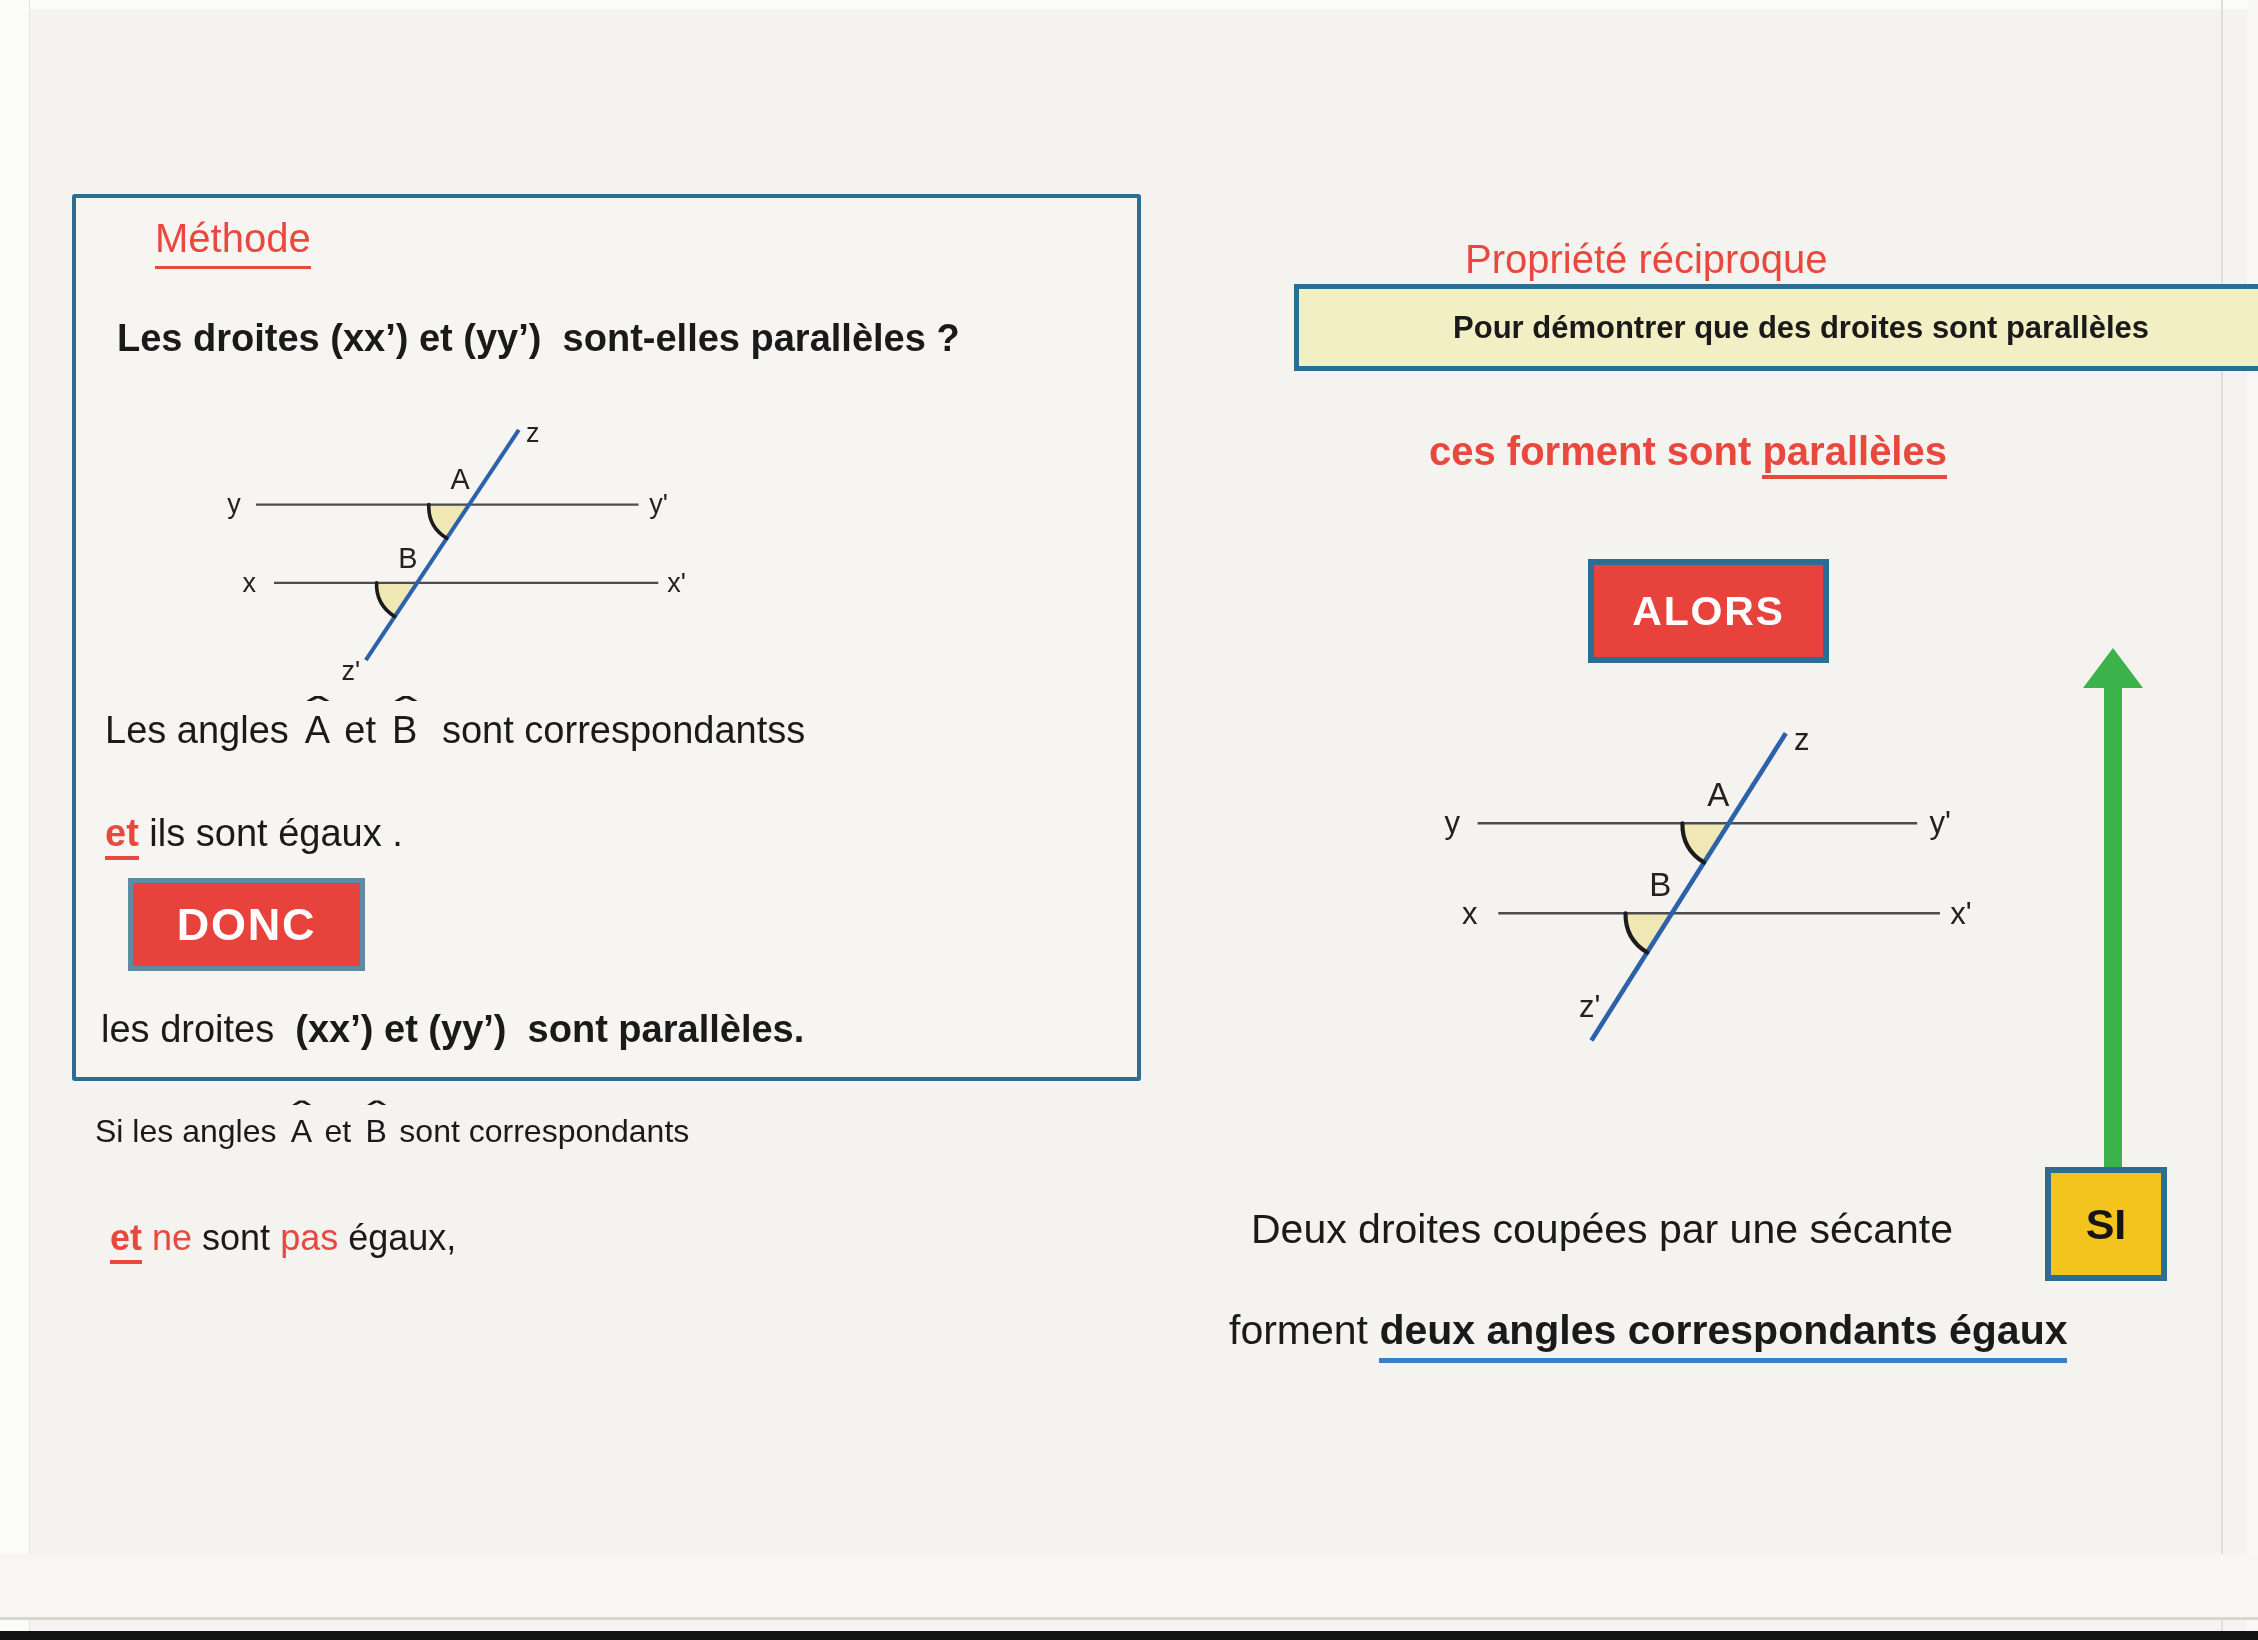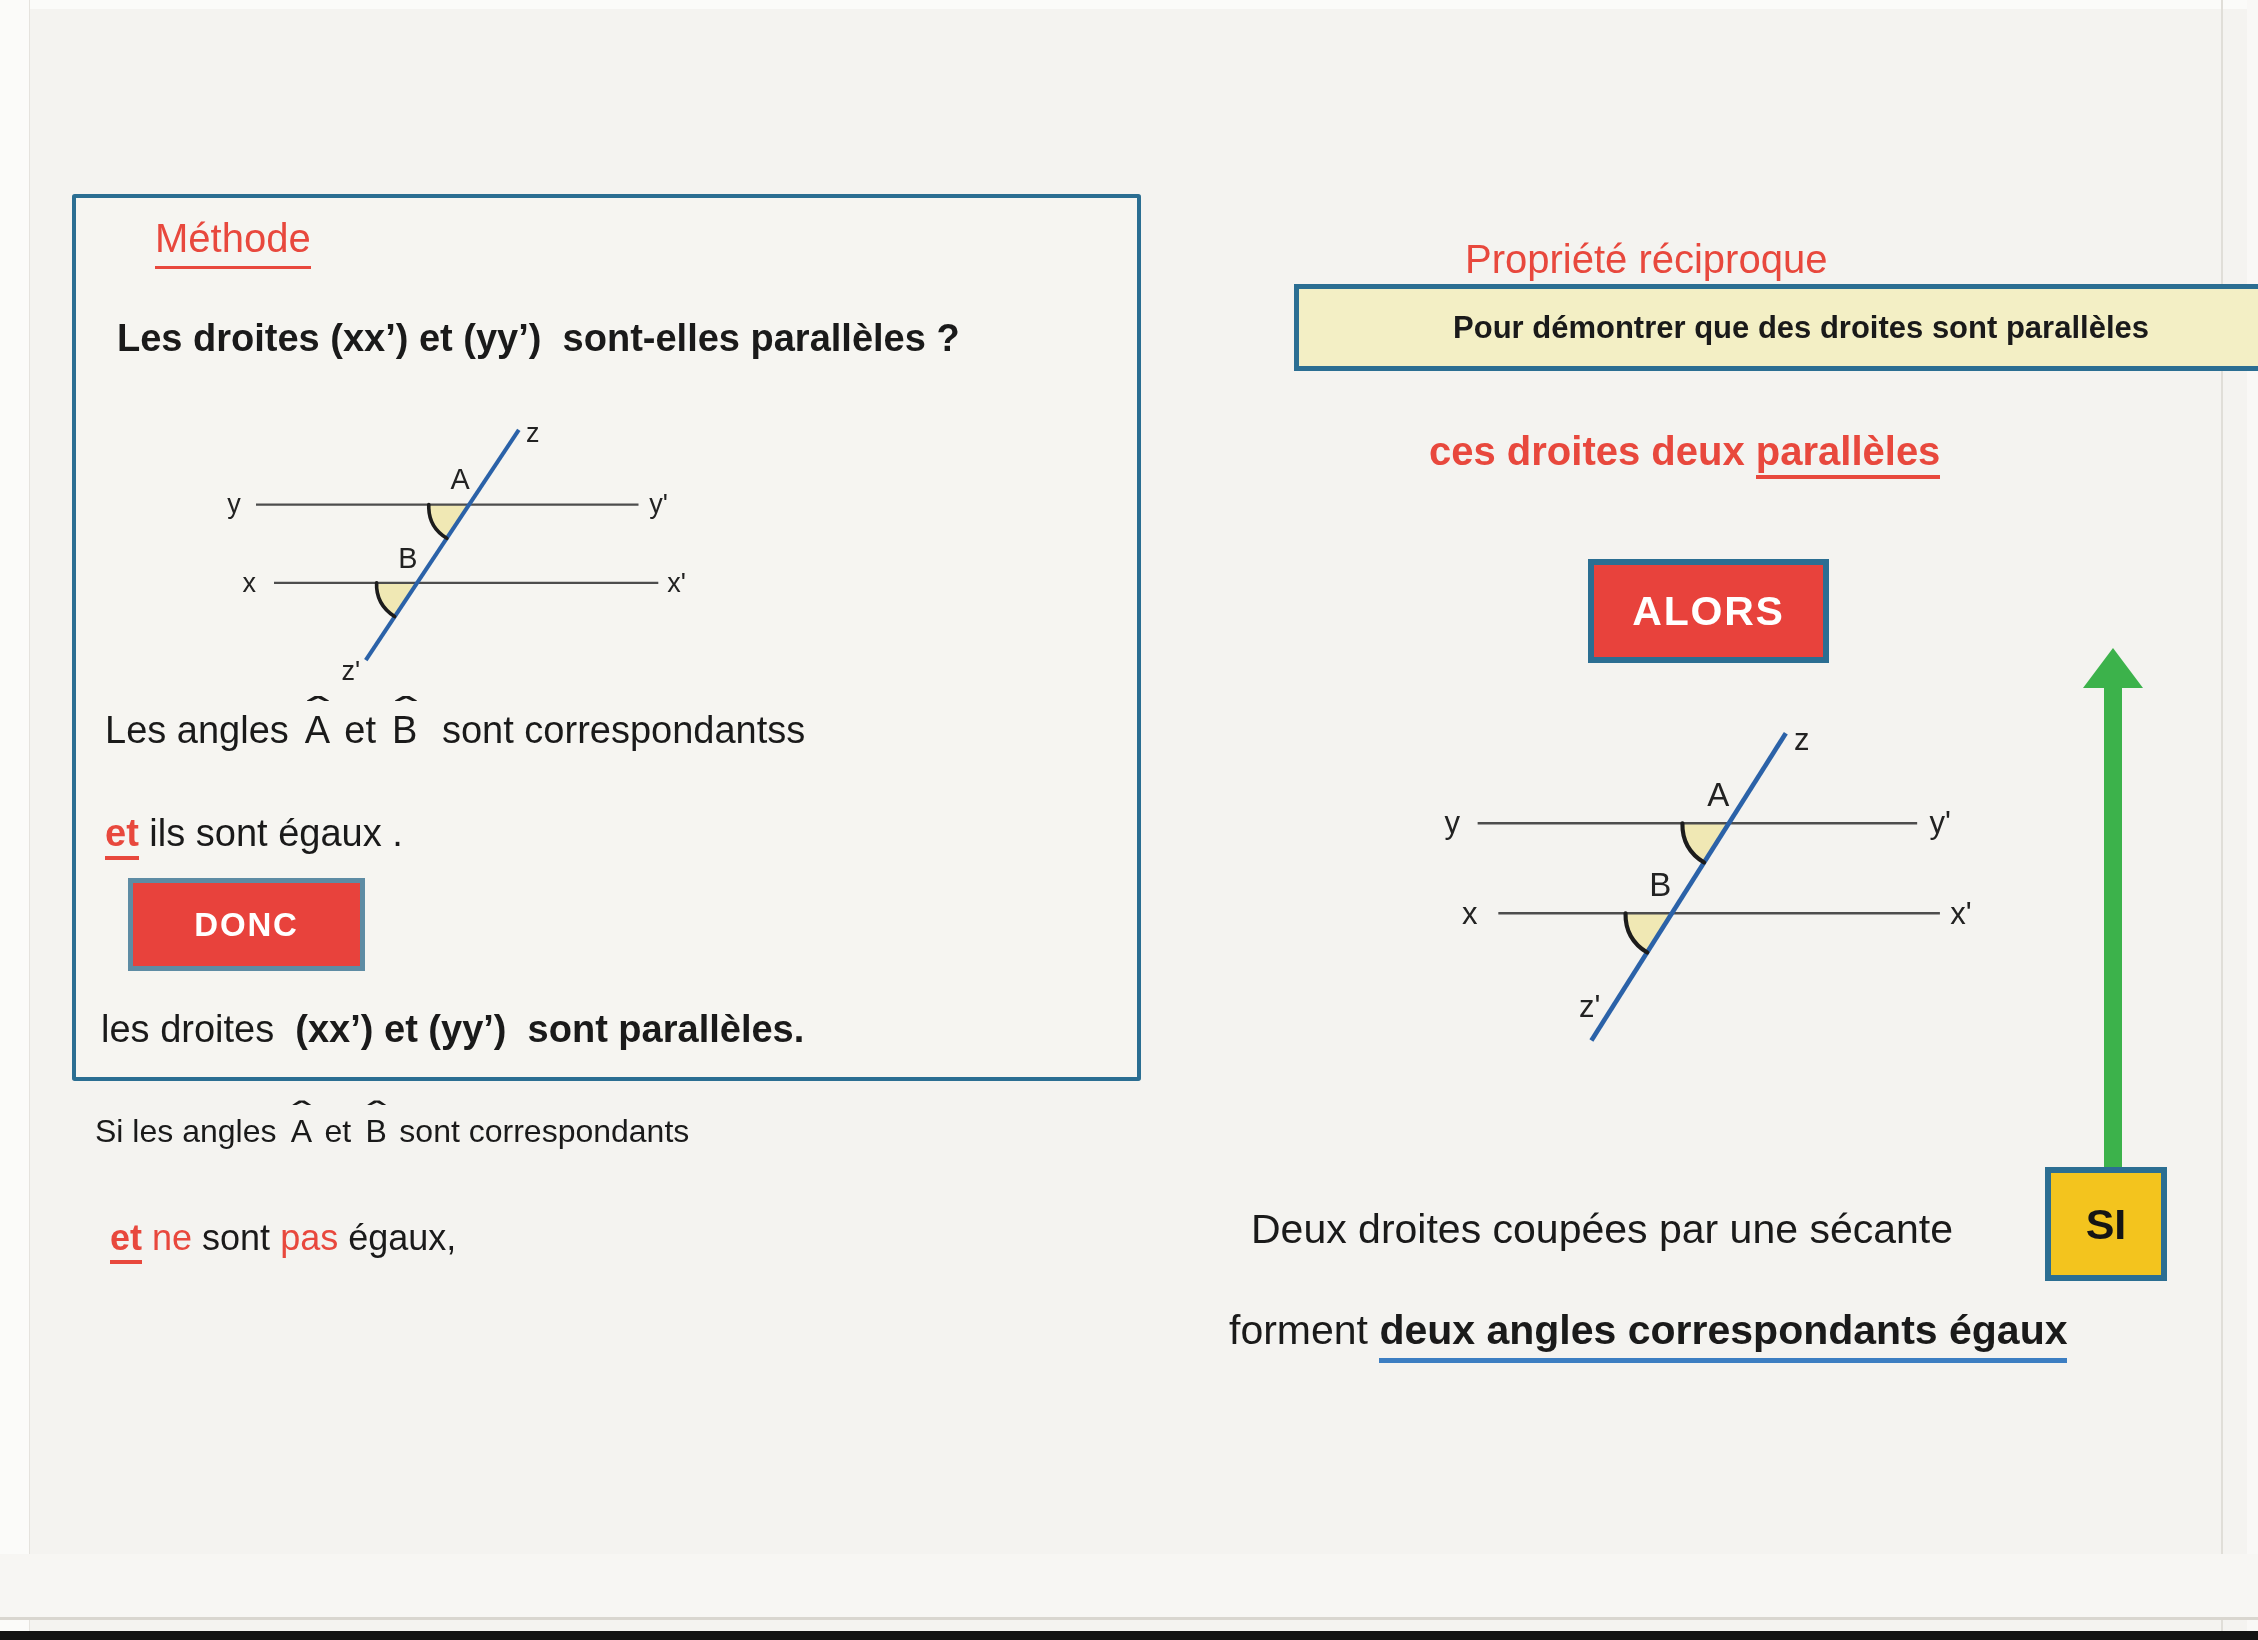--- a/index.html
+++ b/index.html
@@ -46,21 +46,21 @@
     border:4.5px solid var(--teal);border-radius:2.7px;background:rgba(250,249,244,0.35);}
   .method-title{position:absolute;left:79px;top:18px;font-size:40px;color:var(--red);
     border-bottom:3.6px solid currentColor;padding-bottom:4.5px;}
   .method-question{position:absolute;left:41px;top:119px;font-size:38px;font-weight:bold;}
   .method-svg{position:absolute;left:144px;top:221px;}
   .method-angles{left:29px;top:511px;font-size:38px;}
   .method-equal{left:29px;top:614px;font-size:38px;}
   .donc-box{position:absolute;left:52px;top:680px;width:227px;height:83px;
     background:var(--box-red);border:5.4px solid var(--teal-soft);
     display:flex;align-items:center;justify-content:center;
-    color:#fff;font-size:33px;font-weight:bold;letter-spacing:1.8px;}
+    color:#fff;font-size:45px;font-weight:bold;letter-spacing:1.8px;}
   .method-conclusion{left:25px;top:810px;font-size:38px;}
 
   
   .si-line{left:95px;top:1113px;font-size:32px;}
   .not-equal-line{left:110px;top:1217px;font-size:36px;}
   .not-parallel-line{left:110px;top:1330px;font-size:36px;}
 
   
   .recip-title{left:1465px;top:236px;font-size:40px;color:var(--red);text-align:center;}
   .goal-box{position:absolute;left:1294px;top:284px;width:1014px;height:87px;
@@ -133,21 +133,21 @@
 
   <div class="line si-line"><span>Si les angles </span><span class="hat">A</span><span> et </span><span class="hat">B</span><span> sont correspondants</span></div>
   <div class="line not-equal-line"><span class="red-bold-underline">et</span><span> </span><span class="red">ne</span><span> sont </span><span class="red">pas</span><span> égaux,</span></div>
 
   <div class="line recip-title">Propriété réciproque</div>
 
   <div class="goal-box">
     <span class="goal-text">Pour démontrer que des droites sont parallèles</span>
   </div>
 
-  <div class="line recip-conclusion"><span class="red-bold">ces droites deux </span><span class="red-bold-underline">parallèles</span></div>
+  <div class="line recip-conclusion"><span class="red-bold">ces forment sont </span><span class="red-bold-underline">parallèles</span></div>
 
   <div class="alors-box">
     <span>ALORS</span>
   </div>
 
   <svg class="recip-svg" width="559" height="333" viewBox="0 0 540 322">
     <path d="M283,95 L238,95 Q237.5,120 259,133 Z" fill="#f0e8b4"></path>
     <path d="M228,182 L183,182 Q182.5,207 204,220 Z" fill="#f0e8b4"></path>
     <line x1="40" y1="95" x2="465" y2="95" stroke="#4d4d4d" stroke-width="2.5"></line>
     <line x1="60" y1="182" x2="487" y2="182" stroke="#4d4d4d" stroke-width="2.5"></line>

